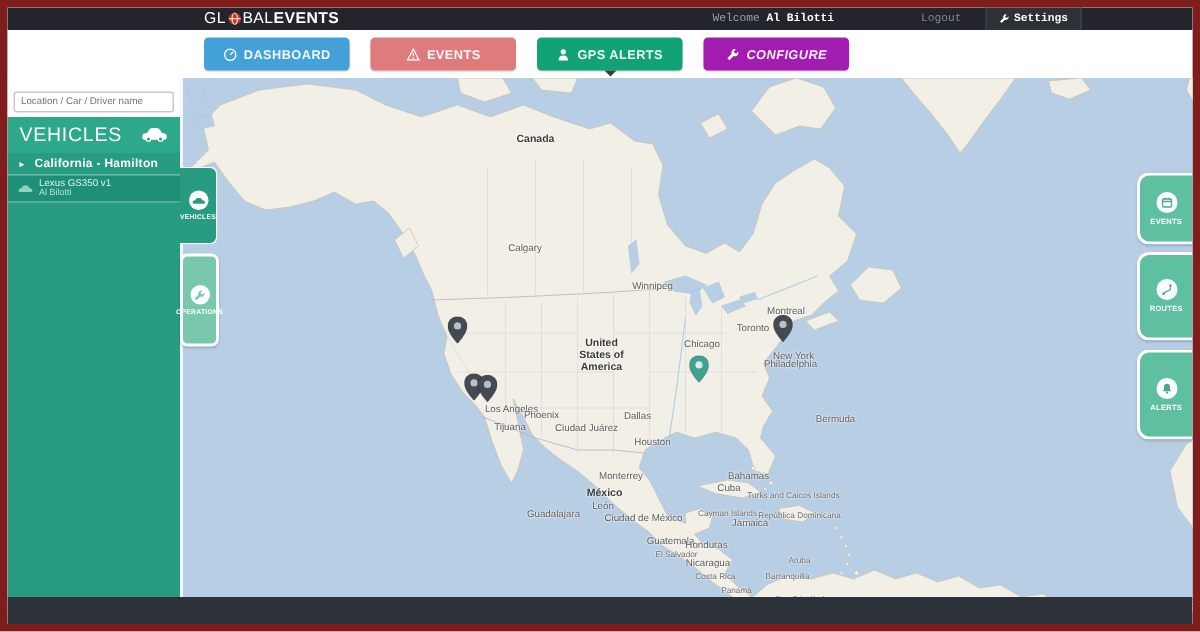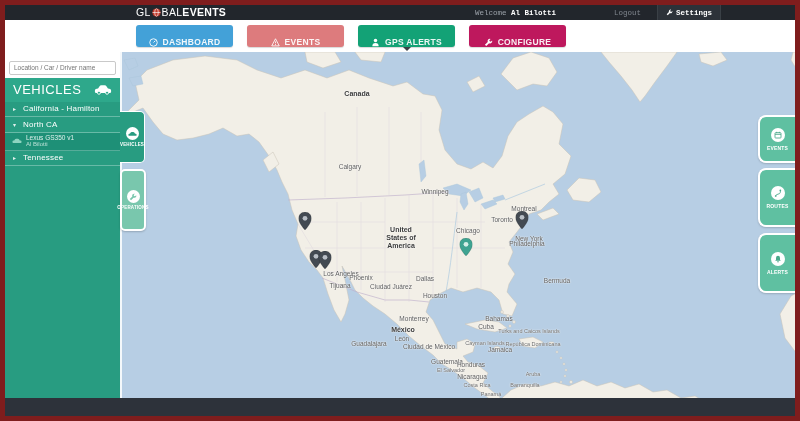--- a/index.html
+++ b/index.html
@@ -11,43 +11,43 @@
   .logo { position:absolute; left:131px; top:0; height:15px; line-height:15px; font-size:10.5px; color:#fff; letter-spacing:.3px; display:flex; align-items:center; }
   .logo b { font-weight:bold; }
   .logo .globe { margin:0 1px; display:inline-flex; }
   .tb-right { position:absolute; left:470px; top:0; height:15px; display:flex; align-items:center; font-size:7.5px; color:#9aa0a8;font-family:Liberation Mono, monospace; }
   .tb-welcome b { color:#fff; font-weight:bold; }
   .tb-logout { margin-left:58px; color:#7f858d; cursor:pointer;text-align:center; }
   .tb-settings { margin-left:16px; height:15px; display:flex; align-items:center; gap:3px; padding:0 8px; background:#2d3239; border-left:1px solid #3a4046; border-right:1px solid #3a4046; color:#fff; font-weight:bold; cursor:pointer; }
 
   
   .navrow { position:absolute; top:15px; left:0; right:0; height:32px; background:#fff; display:flex; align-items:center; padding-left:131px; gap:14px; z-index:20; }
-  .navbtn { width:97px; height:22px; border-radius:3px; display:flex; align-items:flex-end; justify-content:center; gap:5px; color:rgba(255,255,255,.92); font-size:8.5px; font-weight:bold; letter-spacing:.3px; cursor:pointer; position:relative; box-shadow:0 1px 1px rgba(0,0,0,.15); }
+  .navbtn { width:97px; height:22px; border-radius:3px; display:flex; align-items:center; justify-content:center; gap:5px; color:rgba(255,255,255,.92); font-size:8.5px; font-weight:bold; letter-spacing:.3px; cursor:pointer; position:relative; box-shadow:0 1px 1px rgba(0,0,0,.15); }
   .nb-dashboard { background:#43a1d8; }
   .nb-events    { background:#dd7b7d; }
   .nb-gps       { background:#13a276; }
   .nb-reports   { background:#a0a9c8; }
-  .nb-configure { background:#be185d; }
+  .nb-configure { background:#a21caf;font-style:italic; }
   .nb-gps::after { content:""; position:absolute; bottom:-4px; left:50%; margin-left:-4px; border-left:4px solid transparent; border-right:4px solid transparent; border-top:4px solid #3a4046; }
 
   
   .maparea { position:absolute; top:47px; left:0; width:800px; height:356px; background:#b7cee4; overflow:hidden; z-index:1; }
   .mlabel { position:absolute; transform:translate(-50%,-50%); white-space:nowrap; font-size:6.5px; color:#5b5b5b; text-shadow:0 0 1px #fff,0 0 2px #fff; pointer-events:none; }
   .mlabel.country { font-weight:bold; color:#3a3a3a; font-size:7px; }
   .mlabel.small { font-size:5.5px; color:#6b6b6b; }
   .marker { position:absolute; transform:translate(-50%,-100%); z-index:4; cursor:pointer; }
   .attr { position:absolute; right:1px; bottom:1px; background:rgba(255,255,255,.78); font-size:6.5px; padding:1px 3px; color:#333; z-index:5; }
   .attr .lnk { color:#0065a3; cursor:pointer; }
 
   
   .sidebar { position:absolute; top:47px; left:0; width:115px; bottom:18px; z-index:10; display:flex; flex-direction:column; box-shadow:2px 0 0 rgba(255,255,255,.85); }
   .search-wrap { background:#fff; padding:4px 4px 3px 4px; }
   .search-wrap input { width:107px; height:14px; border:1px solid #c9c9c9; border-radius:2px; font-size:6.5px; padding:0 4px; color:#8a8a8a; outline:none; font-family:"Liberation Sans", sans-serif; }
   .sb-title { height:24px; background:#2ea88b; color:#fff; display:flex; align-items:center; justify-content:space-between; padding:0 8px; font-size:13px; letter-spacing:.5px; }
-  .grow { height:15.5px; background:#289c81; border-bottom:1px solid rgba(255,255,255,.3); color:#fff; font-size:8px; font-weight:normal; letter-spacing:.2px; display:flex; align-items:center; padding-left:8px; cursor:pointer; }
+  .grow { height:15.5px; background:#289c81; border-bottom:1px solid rgba(255,255,255,.3); color:#fff; font-size:8px; font-weight:bold; letter-spacing:.2px; display:flex; align-items:center; padding-left:8px; cursor:pointer; }
   .grow .caret { width:10px; font-size:6px; color:rgba(255,255,255,.85); }
   .vehrow { height:18px; background:#1e9077; border-bottom:1px solid rgba(255,255,255,.25); display:flex; align-items:center; gap:4px; padding-left:7px; cursor:pointer; }
   .vehtext { display:flex; flex-direction:column; line-height:1.1; }
   .vehname { font-size:6.5px; color:#dff1ec; }
   .vehdrv  { font-size:6px; color:#b7e0d5; }
   .sb-fill { flex:1; background:#289c81; }
 
   
   .stab { position:absolute; z-index:11; display:flex; flex-direction:column; align-items:center; justify-content:center; gap:2px; cursor:pointer; }
   .stab-vehicles { left:115px; top:106px; width:25px; height:52px; background:#289c81; border:1px solid #fff; border-left:none; border-radius:0 5px 5px 0; }
@@ -287,39 +287,31 @@
           <path d="M2.5 10 Q1 10 1 8.5 L1 7 Q1 5.5 3 5.2 L4.5 5 L6 2.6 Q6.7 1.4 8.3 1.4 L11.7 1.4 Q13.3 1.4 14 2.6 L15.5 5 L17 5.2 Q19 5.5 19 7 L19 8.5 Q19 10 17.5 10 Z" fill="#fff"></path>
           <circle cx="5.5" cy="9.6" r="1.7" fill="#2ea88b" stroke="#fff" stroke-width="1"></circle>
           <circle cx="14.5" cy="9.6" r="1.7" fill="#2ea88b" stroke="#fff" stroke-width="1"></circle>
         </svg>
     </div>
 
     <div class="grow">
         <span class="caret">▸</span>
         <span>California - Hamilton</span>
       </div>
-    <div class="grow">
-        <span class="caret">▾</span>
-        <span>North CA</span>
-      </div>
 
     <div class="vehrow">
       <svg width="10" height="6" viewBox="0 0 20 12">
           <path d="M2.5 10 Q1 10 1 8.5 L1 7 Q1 5.5 3 5.2 L4.5 5 L6 2.6 Q6.7 1.4 8.3 1.4 L11.7 1.4 Q13.3 1.4 14 2.6 L15.5 5 L17 5.2 Q19 5.5 19 7 L19 8.5 Q19 10 17.5 10 Z" fill="#8ed4c0"></path>
         </svg>
       <span class="vehtext">
         <span class="vehname">Lexus GS350 v1</span>
         <span class="vehdrv">Al Bilotti</span>
       </span>
     </div>
 
-    <div class="grow">
-        <span class="caret">▸</span>
-        <span>Tennessee</span>
-      </div>
 
     <div class="sb-fill"></div>
   </div>
 
   <div class="stab stab-vehicles">
     <span class="circ">
       <svg width="9" height="6" viewBox="0 0 20 12">
           <path d="M2.5 10 Q1 10 1 8.5 L1 7 Q1 5.5 3 5.2 L4.5 5 L6 2.6 Q6.7 1.4 8.3 1.4 L11.7 1.4 Q13.3 1.4 14 2.6 L15.5 5 L17 5.2 Q19 5.5 19 7 L19 8.5 Q19 10 17.5 10 Z" fill="#289c81"></path>
         </svg>
     </span>

